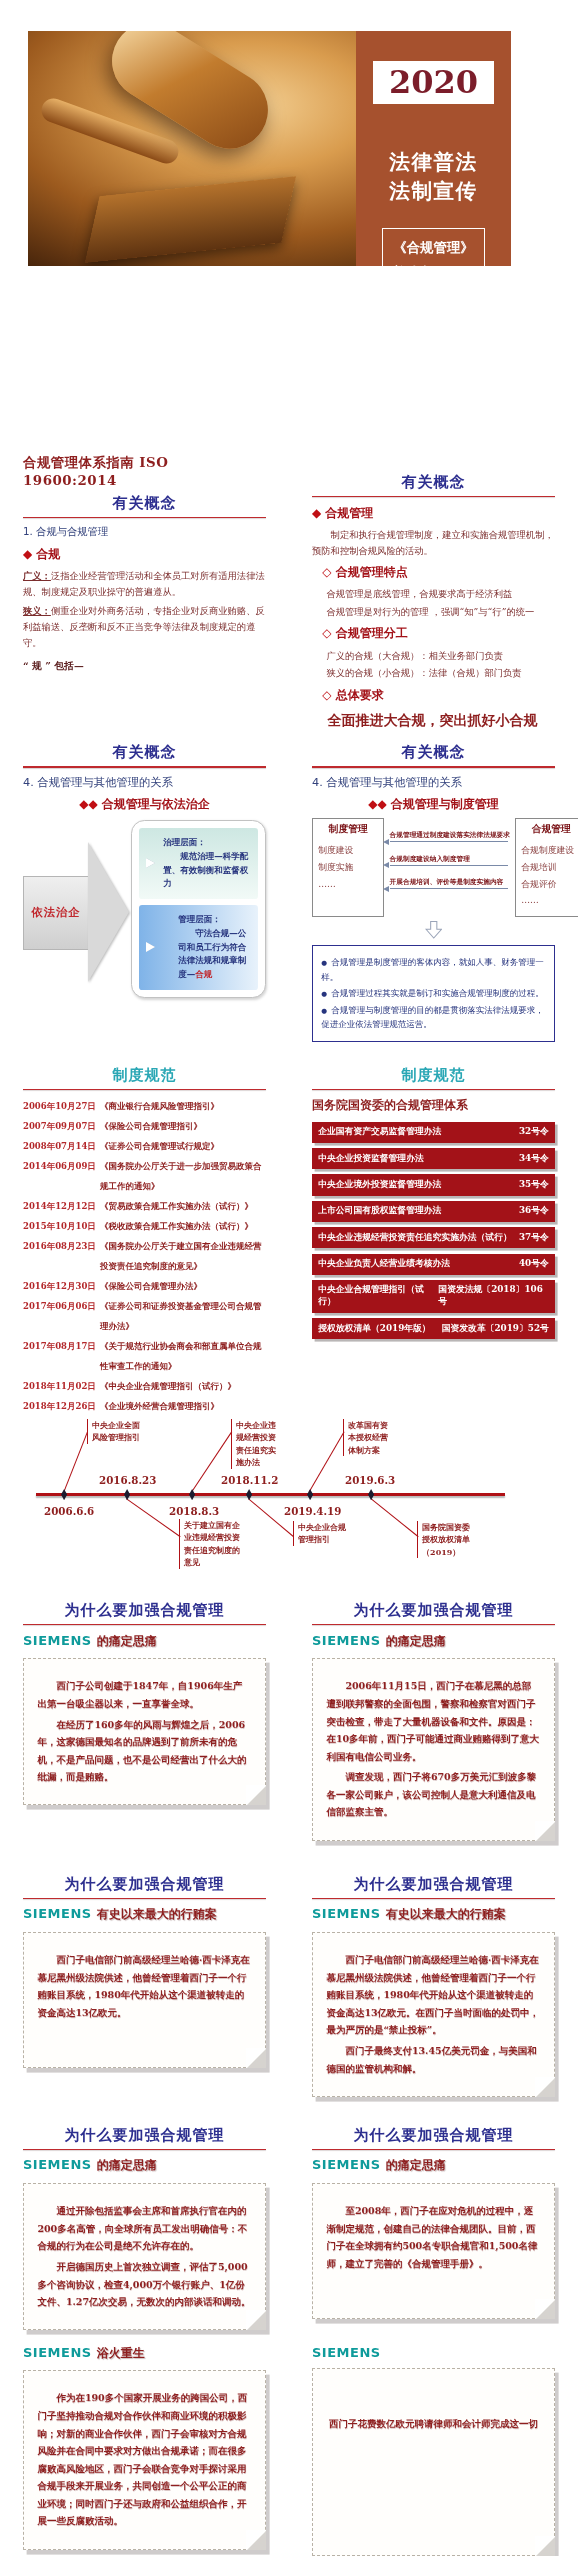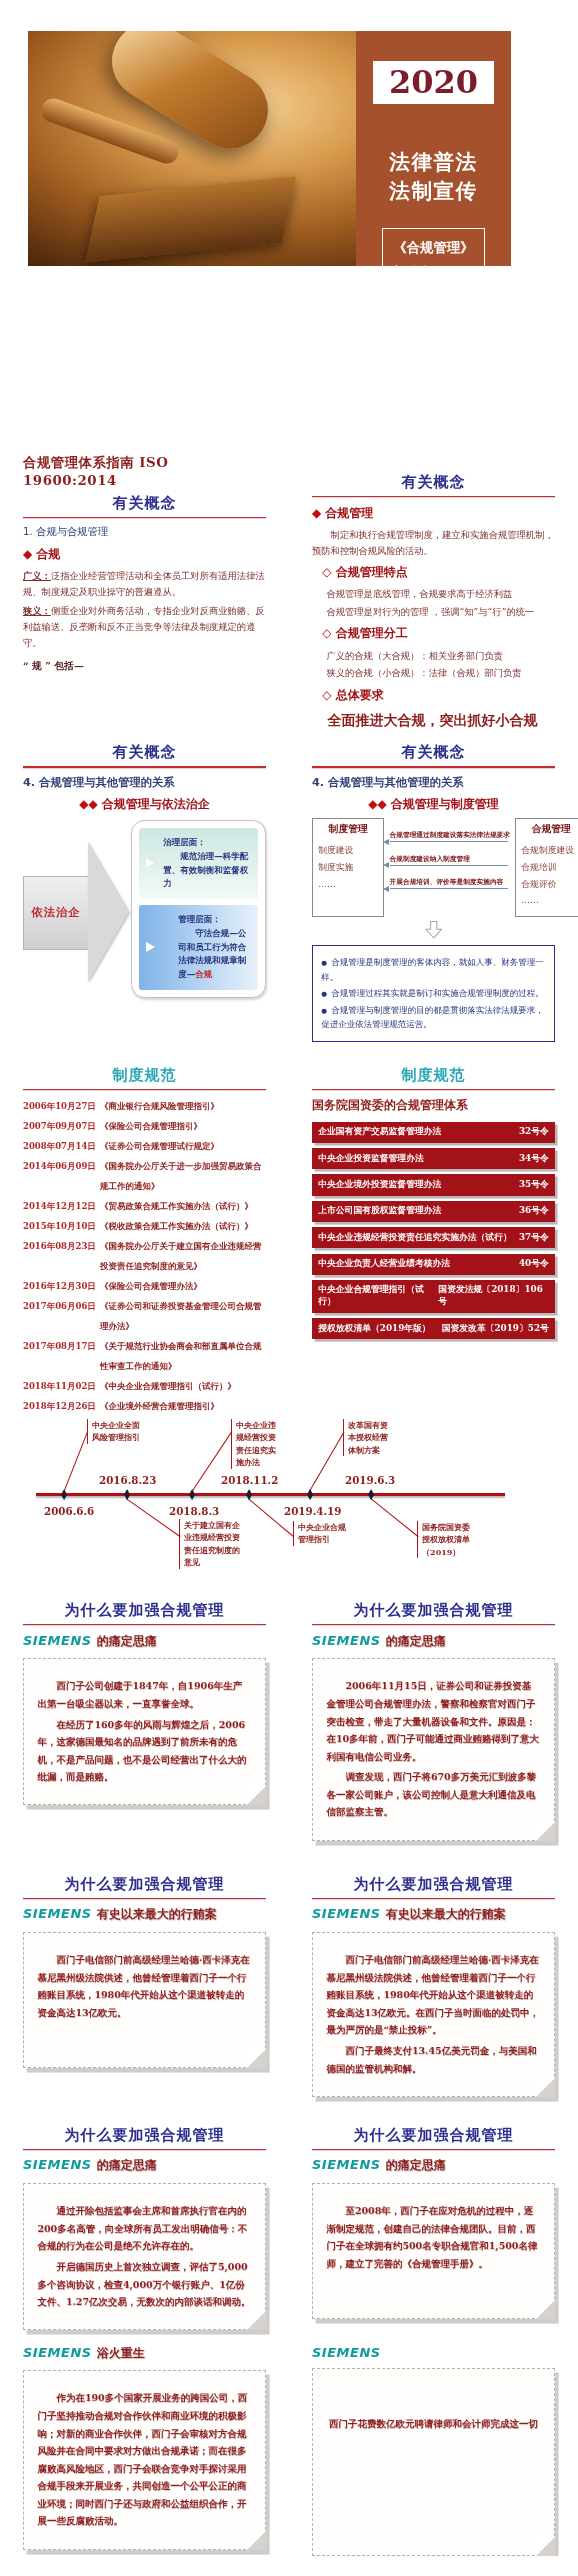--- a/index.html
+++ b/index.html
@@ -33,21 +33,21 @@
   .rA{min-height:170px;} .rB{min-height:216px;} .rC{min-height:216px;}
   .rTL{min-height:155px;} .rD{min-height:216px;} .rE{min-height:222px;} .rF{min-height:222px;}
   .rG{min-height:222px;}
 
   .stitle{color:#2d2f8f;font-size:15px;font-weight:bold;text-align:center;letter-spacing:1px;}
   .stitle.teal{color:#2aa7b5;}
   .rule{height:1.5px;background:#bf2a2e;margin:4.1px 0 7.2px 0;box-shadow:0 1px 1px #d9d1d1;}
   .doc-title{color:#8e1f1f;font-family:"DejaVu Serif","Liberation Serif",serif;font-weight:bold;
     font-size:13.4px;margin-bottom:5.2px;letter-spacing:0.5px;}
   .num-line{color:#33427c;font-size:10.3px;margin:3.1px 0 6.2px 0;}
-  .num-line.b{font-weight:bold;font-size:11.3px;}
+  .num-line.b{font-weight:normal;font-size:11.3px;}
   .h-red{color:#a31218;font-weight:bold;font-size:12px;margin:5.2px 0;font-family:"DejaVu Serif","Liberation Serif",serif;}
   .h-red .dia{color:#c00f14;margin-right:4.1px;}
   .h-red.center{text-align:center;}
   .mtext{color:#7c2e2e;font-family:"DejaVu Serif","Liberation Serif",serif;font-size:9.3px;
     line-height:1.7;margin:4.1px 0;}
   .mtext .lbl{text-decoration:underline;font-weight:bold;}
   .gui-h{color:#5d2121;font-weight:bold;font-size:9.8px;margin:9.3px 0 4.1px 0;font-family:"DejaVu Serif","Liberation Serif",serif;}
   .tri-list{list-style:none;margin:0;padding:0;}
   .tri-item{color:#7c2e2e;font-family:"DejaVu Serif","Liberation Serif",serif;font-size:9.3px;line-height:2;}
   .tri-item .tri{color:#6a7a9a;margin-right:4.1px;font-size:7.2px;}
@@ -105,21 +105,21 @@
   .tl-line{position:absolute;left:36px;width:469px;top:76px;height:2.6px;background:#b01116;box-shadow:0 2.1px 1.5px #b9b9b9;}
   .tl-dot{position:absolute;top:72px;width:6.2px;height:11.3px;background:#1c1c30;
     clip-path:polygon(50% 0,100% 50%,50% 100%,0 50%);}
   .tl-date{position:absolute;color:#8e1f1f;font-weight:bold;font-size:10.3px;font-family:"DejaVu Serif","Liberation Serif",serif;}
   .tl-call{position:absolute;color:#8e1f1f;font-weight:bold;font-size:8px;line-height:1.55;
     font-family:"DejaVu Serif","Liberation Serif",serif;border-left:1px solid #b01116;padding-left:4.1px;}
   .tl-svg{position:absolute;left:0;top:0;}
 
   
   .brandline{margin:1px 0 8.2px 0;}
-  .brand{color:#0f9b9b;font-weight:bold;font-size:13px;letter-spacing:0.5px;font-style:italic;}
+  .brand{color:#0f9b9b;font-weight:bold;font-size:13px;letter-spacing:0.5px;}
   .brand-sub{color:#8e1f1f;font-weight:bold;font-size:12px;font-family:"DejaVu Serif","Liberation Serif",serif;
     text-shadow:1px 1px 1px #c9bcbc;margin-left:5.2px;}
   .note-box{position:relative;border:1px dashed #b9b2a6;background:#fffefc;box-shadow:3.6px 4.6px 0 #cfcccc;
     padding:15.5px 13.4px;min-height:103px;}
   .note-box::after{content:"";position:absolute;right:-1px;bottom:-1px;width:0;height:0;
     border-style:solid;border-width:0 0 19.6px 19.6px;border-color:transparent transparent #d6d3cf transparent;}
   .note-box::before{content:"";position:absolute;right:-1px;bottom:-1px;width:0;height:0;z-index:1;
     border-style:solid;border-width:20.6px 20.6px 0 0;border-color:#fff transparent transparent transparent;}
   .note-p{color:#8e1f1f;font-family:"DejaVu Serif","Liberation Serif",serif;font-weight:bold;
     font-size:9.5px;line-height:1.85;text-indent:2em;margin:3.1px 0;text-shadow:0.5px 0.5px 0.5px #dcc9c9;}
@@ -424,21 +424,21 @@
           <p class="note-p">在经历了160多年的风雨与辉煌之后，2006年，这家德国最知名的品牌遇到了前所未有的危机，不是产品问题，也不是公司经营出了什么大的纰漏，而是贿赂。</p>
         </div>
     </article>
     <article class="slide">
       <div style="height:15.5px"></div>
       <div class="stitle">为什么要加强合规管理</div>
       <div class="rule"></div>
       <div class="brandline"><span class="brand">SIEMENS</span><span class="brand-sub">的痛定思痛</span></div>
       <div class="note-box">
 
-      <p class="note-p">2006年11月15日，证券公司和证券投资基金管理公司合规管理办法，警察和检察官对西门子突击检查，带走了大量机器设备和文件。原因是：在10多年前，西门子可能通过商业贿赂得到了意大利国有电信公司业务。</p>
+      <p class="note-p">2006年11月15日，西门子在慕尼黑的总部遭到联邦警察的全面包围，警察和检察官对西门子突击检查，带走了大量机器设备和文件。原因是：在10多年前，西门子可能通过商业贿赂得到了意大利国有电信公司业务。</p>
           <p class="note-p">调查发现，西门子将670多万美元汇到波多黎各一家公司账户，该公司控制人是意大利通信及电信部监察主管。</p>
         </div>
     </article>
   </section>
 
   <section class="row rE">
     <article class="slide">
       <div style="height:20.6px"></div>
       <div class="stitle">为什么要加强合规管理</div>
       <div class="rule"></div>

